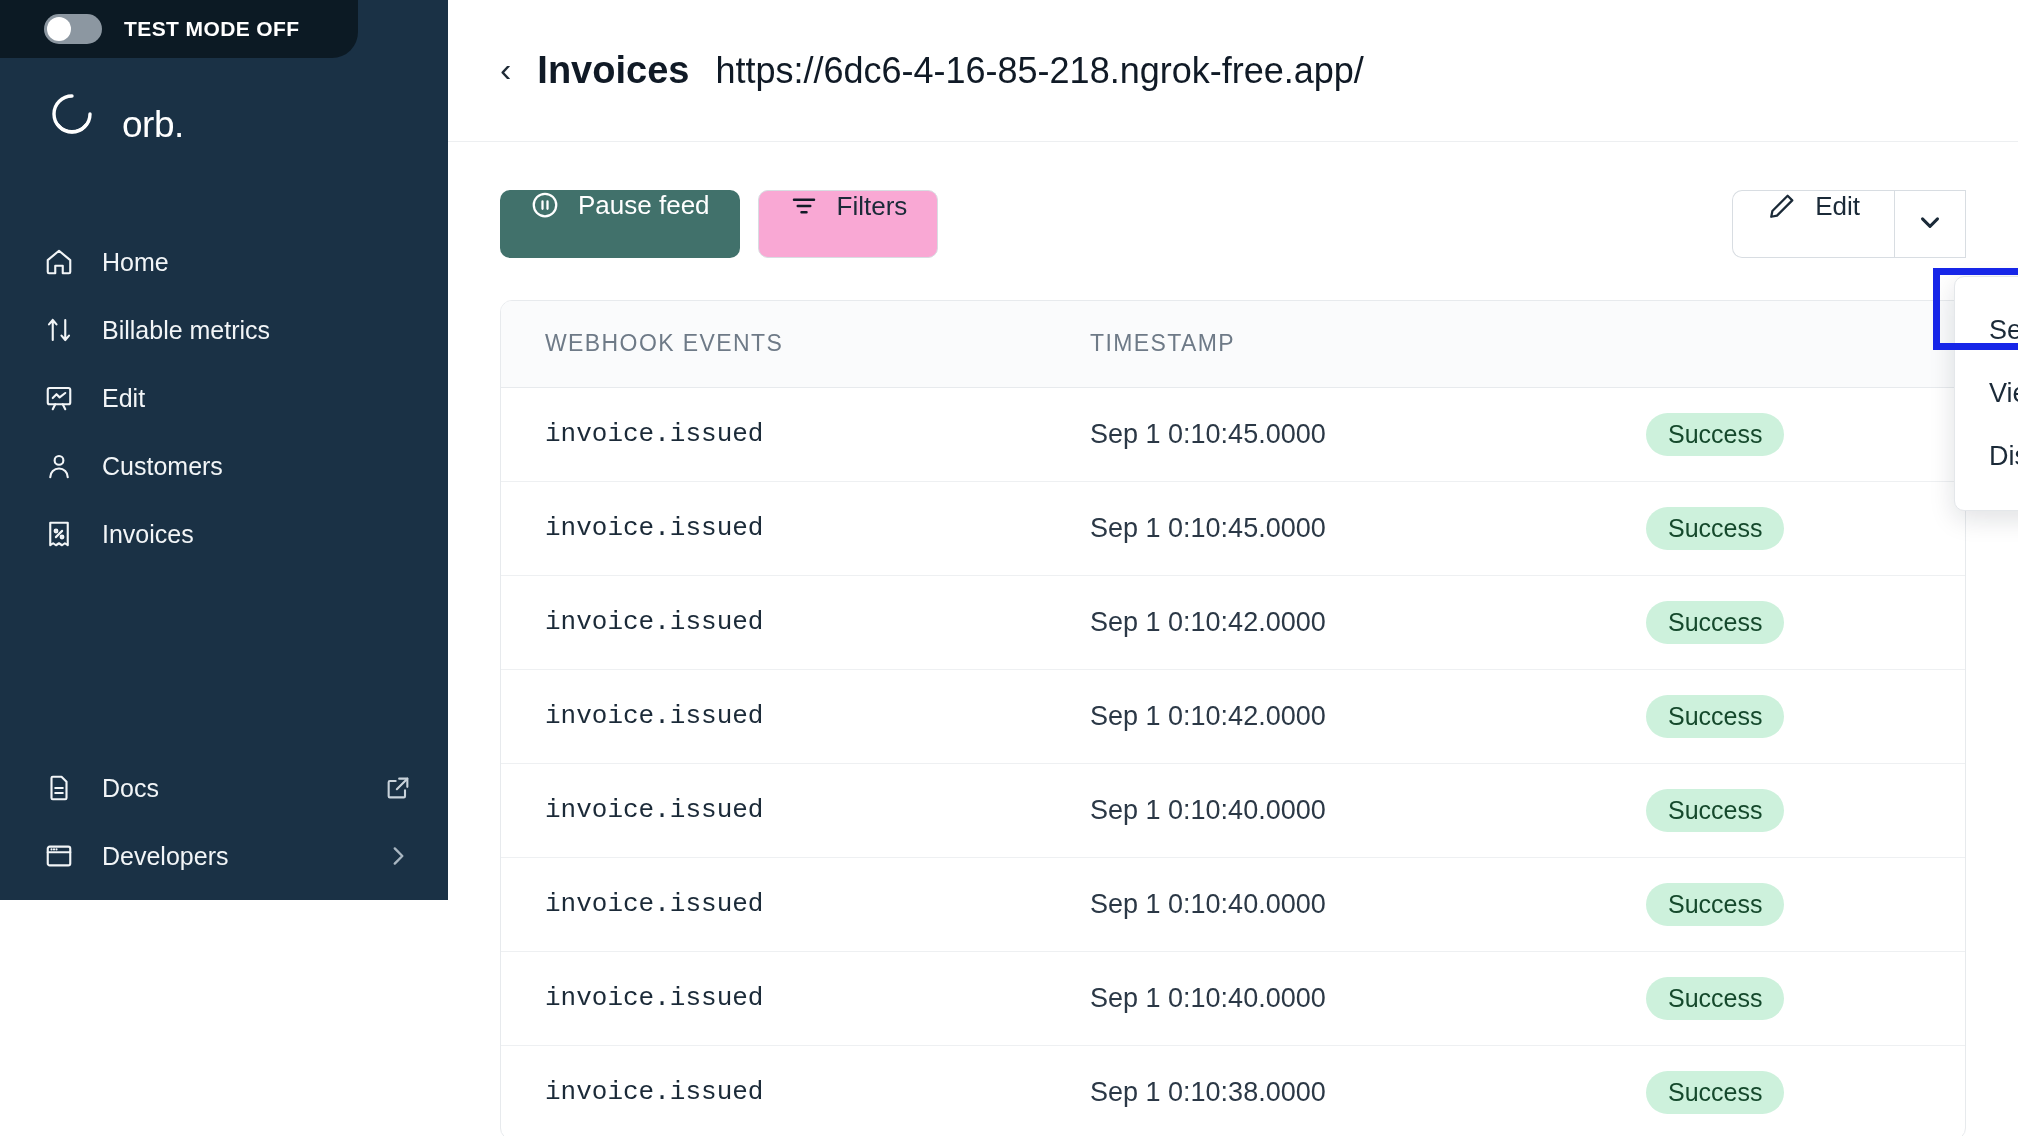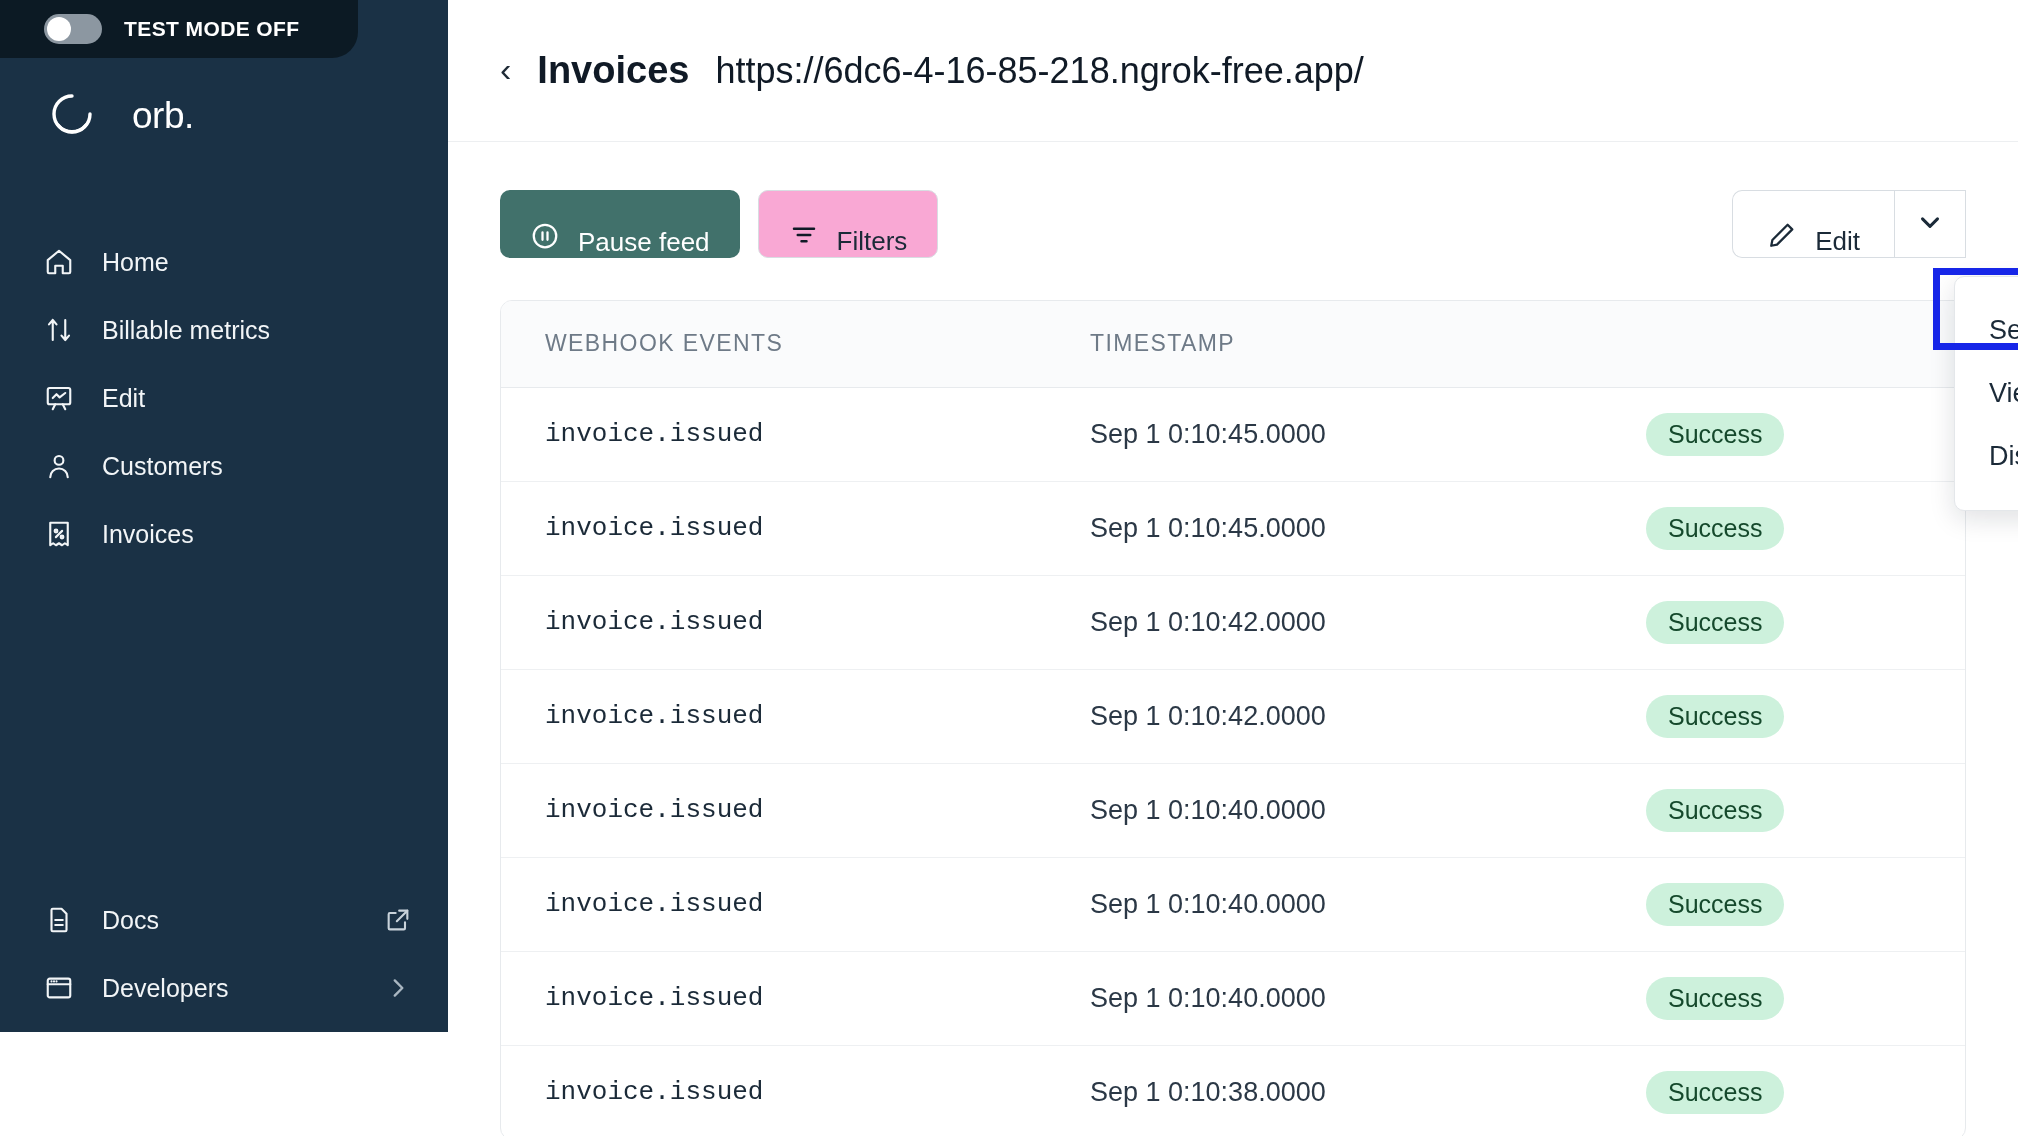--- a/index.html
+++ b/index.html
@@ -7,21 +7,21 @@
     width: 2018px; height: 1136px;
     font-family: "Liberation Sans", sans-serif;
     background: #ffffff;
     overflow: hidden;
   }
   .app { position: relative; width: 2018px; height: 1136px; display: flex; }
 
   
   .sidebar {
     position: relative;
-    width: 448px; height: 1032px;
+    width: 448px; height: 900px;
     background: #1A3145;
     flex: 0 0 448px;
   }
   .testbar {
     position: absolute; top: 0; left: 0;
     width: 358px; height: 58px;
     background: #0C1A24;
     border-bottom-right-radius: 26px;
     display: flex; align-items: center;
     padding-left: 44px;
@@ -38,21 +38,21 @@
     position: absolute; top: 3px; left: 3px;
     width: 24px; height: 24px; border-radius: 50%;
     background: #ffffff;
   }
   .testbar-label {
     color: #ffffff; font-size: 21px; font-weight: bold;
     letter-spacing: 0.4px; white-space: nowrap;
   }
   .brand {
     position: absolute; top: 86px; left: 44px;
-    display: flex; align-items: center; gap: 32px;
+    display: flex; align-items: flex-end; gap: 22px;
   }
   .brand-text { color: #ffffff; font-size: 37px; font-weight: 500; letter-spacing: -0.5px; }
 
   .nav { position: absolute; top: 228px; left: 0; width: 448px; }
   .nav-item {
     display: flex; align-items: center;
     height: 68px; padding-left: 44px; gap: 28px;
     cursor: pointer;
   }
   .nav-icon { width: 30px; height: 30px; flex: 0 0 30px; display: flex; align-items: center; justify-content: center; }
@@ -81,21 +81,21 @@
   .back-chevron { color: #1E2A36; font-size: 34px; line-height: 1; cursor: pointer; padding-bottom: 4px; }
   .page-title { font-size: 38px; font-weight: bold; color: #101A26; white-space: nowrap; }
   .page-url { font-size: 36px; font-weight: 400; color: #101A26; white-space: nowrap; }
 
   .toolbar {
     position: relative;
     margin: 48px 52px 0 52px;
     display: flex; align-items: center;
   }
   .btn {
-    display: inline-flex; align-items: flex-end; gap: 18px;
+    display: inline-flex; align-items: flex-start; gap: 18px;
     height: 68px; padding: 0 30px;
     border-radius: 10px; font-size: 26px;
     cursor: pointer; white-space: nowrap;
   }
   .btn-pause { background: #41716B; color: #ffffff; }
   .btn-filters {
     background: #f9a8d4; color: #1B2A38;
     border: 1px solid #D8DDE2; margin-left: 18px;
   }
   .toolbar-right { margin-left: auto; display: flex; }

